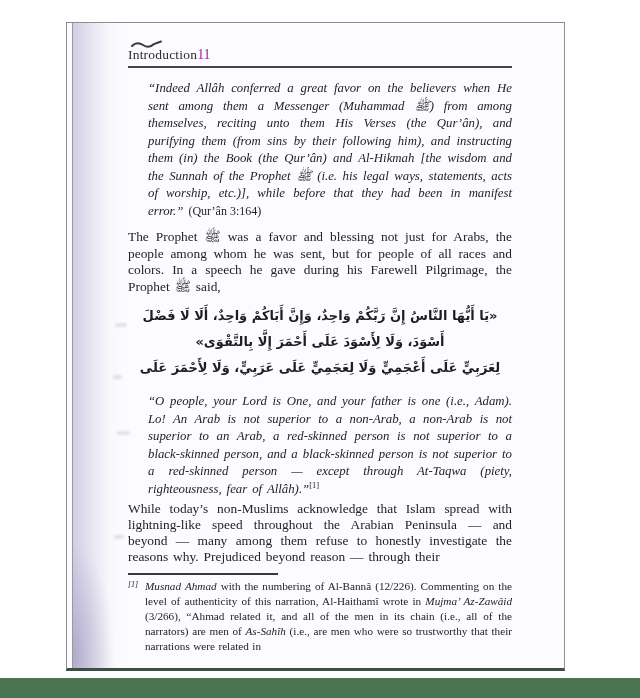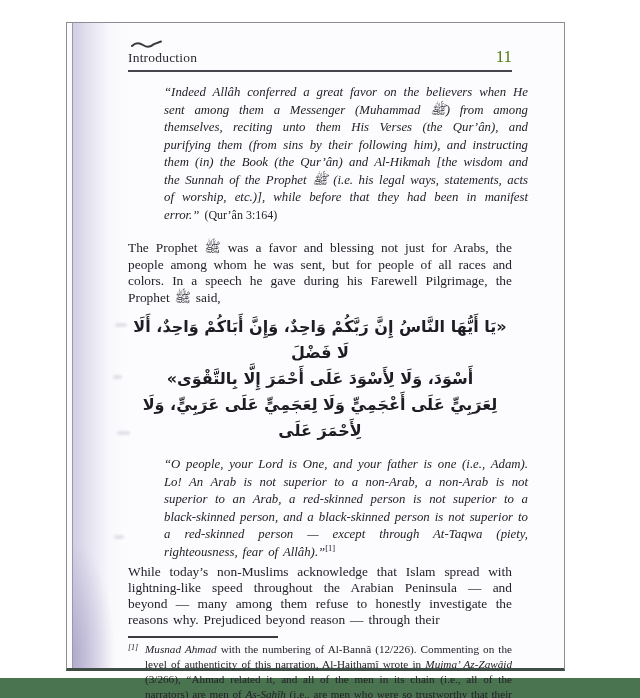--- a/index.html
+++ b/index.html
@@ -42,47 +42,46 @@
     border-radius:3px;filter:blur(1px);
   }
 
   
   .content{
     position:absolute;left:61px;top:0;width:384px;
   }
 
   .page-header{
     margin-top:24px;
-    display:flex;justify-content:space-between;align-items:baseline;
+    display:flex;align-items:baseline;
     position:relative;
-    gap:48px;
   }
   .scribble{position:absolute;left:2px;top:-12px;}
   .running-title{font-size:13.5px;letter-spacing:0.2px;color:#2c2c31;}
-  .page-number{font-size:17px;color:#4d7c0f;}
+  .page-number{font-size:14px;color:#a21caf;}
   .header-rule{margin-top:3px;height:2px;background:#45454b;}
 
   .quote{
-    margin:12px 0 0 36px;width:364px;
+    margin:12px 0 0 20px;width:364px;
     font-style:italic;font-size:12.8px;line-height:17.5px;
     text-align:justify;word-spacing:0.14em;color:#222228;
   }
   .quote .cite{font-style:normal;font-size:12px;word-spacing:normal;}
   .fn-ref{font-style:normal;font-size:8.5px;vertical-align:super;line-height:0;}
 
   .para{
-    margin-top:16px;font-size:13.4px;line-height:16.5px;
+    margin-top:9px;font-size:13.4px;line-height:16.5px;
     text-align:justify;word-spacing:0.12em;color:#222228;
   }
   .para-2{line-height:16px;margin-top:3px;}
 
   .arabic{
     margin-top:8px;direction:rtl;
     font-family:"DejaVu Sans",sans-serif;
-    font-weight:bold;font-size:16px;line-height:26px;
+    font-weight:bold;font-size:13px;line-height:26px;
     color:#1d1d23;text-align:center;
   }
 
   .fn-rule{margin-top:8px;width:150px;height:2px;background:#3a3a40;}
   .footnote{
     margin-top:4px;position:relative;padding-left:17px;
     font-size:11.2px;line-height:15px;text-align:justify;
     word-spacing:0.06em;color:#222228;
   }
   .fn-marker{

